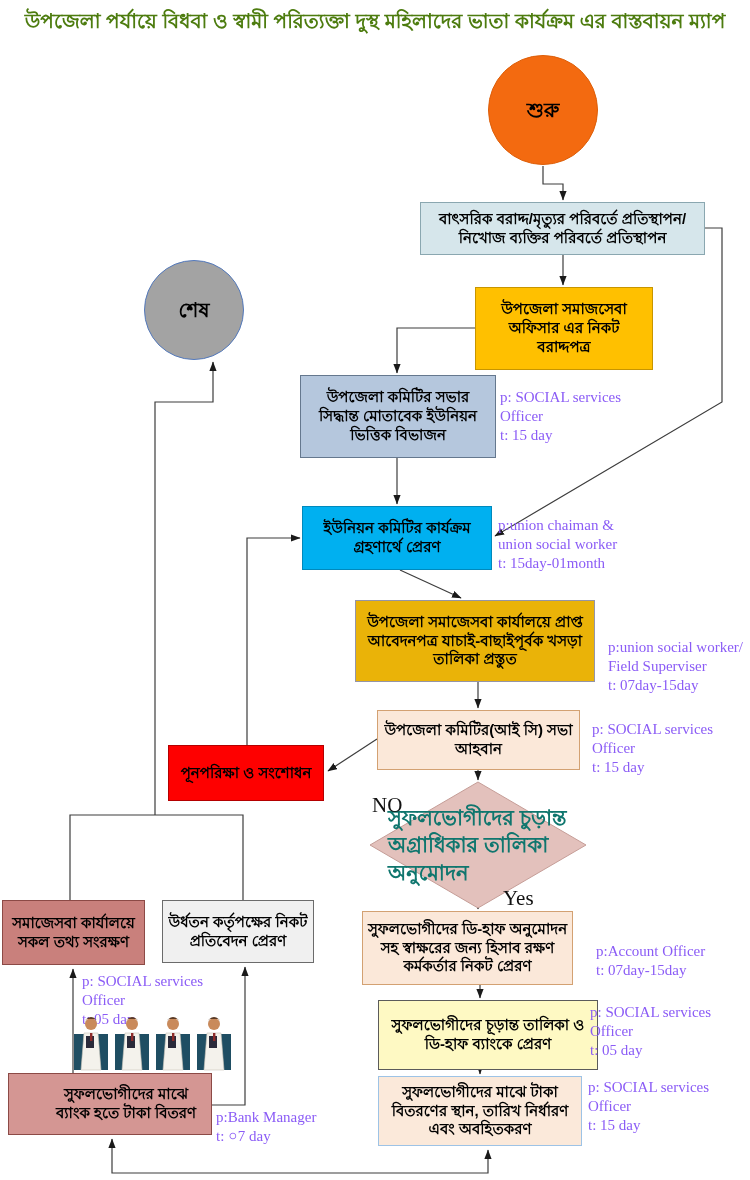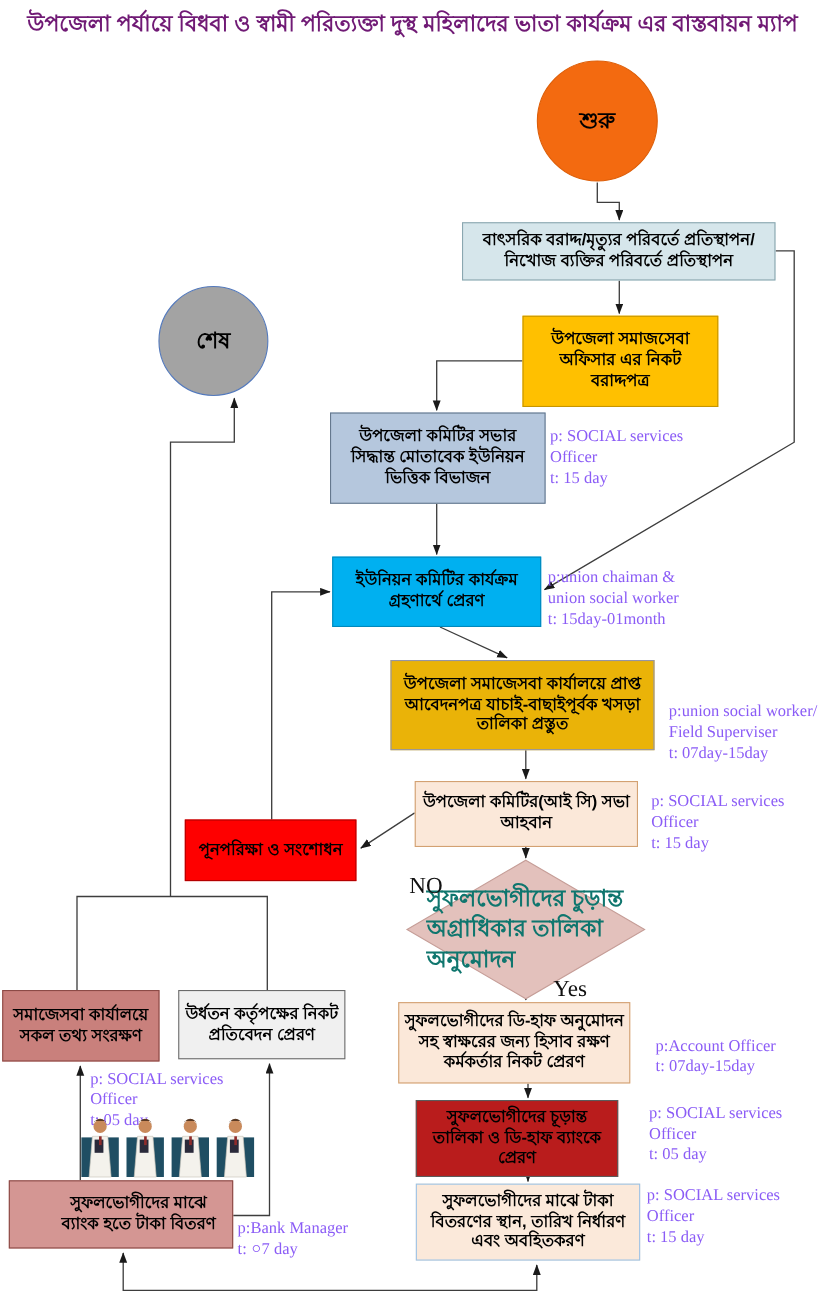--- a/index.html
+++ b/index.html
@@ -1,19 +1,19 @@
 <!DOCTYPE html>
 <html><head>
 <meta charset="utf-8">
 <style>
   html,body{margin:0;padding:0;background:#ffffff;}
   #stage{position:relative;width:750px;height:1180px;background:#ffffff;overflow:hidden;
          font-family:"Liberation Sans","DejaVu Sans",sans-serif;}
   #title{position:absolute;left:0;top:6px;width:750px;text-align:center;
-         font-size:20px;font-weight:bold;color:#701a75;}
+         font-size:20px;font-weight:bold;color:#4d7c0f;}
   svg.connectors{position:absolute;left:0;top:0;z-index:1;}
   .node{position:absolute;z-index:2;display:flex;align-items:center;justify-content:center;
         text-align:center;color:#000;font-weight:bold;border:1px solid #777;
         font-size:15px;line-height:1.25;padding:2px 4px;box-sizing:border-box;}
   .circle{border-radius:50%;font-size:20px;}
   .diamond-label{position:absolute;z-index:3;display:flex;align-items:center;justify-content:center;
         text-align:left;font-weight:bold;font-size:21px;line-height:1.3;color:#0f766e;}
   .annotation{position:absolute;z-index:2;font-family:"Liberation Serif","DejaVu Serif",serif;
         font-size:15px;line-height:1.28;color:#8b5cf6;white-space:pre-line;font-weight:normal;}
   .branch-label{position:absolute;z-index:3;font-family:"Liberation Serif","DejaVu Serif",serif;
@@ -112,21 +112,21 @@
   </div>
 
   <div class="node" style="left: 168px; top: 745px; width: 156px; height: 56px; background: rgb(254, 0, 0); border-color: rgb(180, 0, 0);">
     <span>পূনপরিক্ষা ও সংশোধন</span>
   </div>
 
   <div class="node" style="left: 362px; top: 911px; width: 211px; height: 74px; background: rgb(251, 232, 217); border-color: rgb(211, 161, 114);">
     <span>সুফলভোগীদের ডি-হাফ অনুমোদন সহ স্বাক্ষরের জন্য হিসাব রক্ষণ কর্মকর্তার নিকট প্রেরণ</span>
   </div>
 
-  <div class="node" style="left: 378px; top: 1000px; width: 184px; height: 70px; background: #b91c1c; border-color: rgb(91, 91, 91);">
+  <div class="node" style="left: 378px; top: 1000px; width: 220px; height: 70px; background: #fef9c3; border-color: rgb(91, 91, 91);">
     <span>সুফলভোগীদের চূড়ান্ত তালিকা ও ডি-হাফ ব্যাংকে প্রেরণ</span>
   </div>
 
   <div class="node" style="left: 378px; top: 1076px; width: 204px; height: 70px; background: rgb(251, 233, 218); border-color: rgb(157, 195, 230);">
     <span>সুফলভোগীদের মাঝে টাকা বিতরণের স্থান, তারিখ নির্ধারণ এবং অবহিতকরণ</span>
   </div>
 
   <div class="node" style="left: 2px; top: 900px; width: 143px; height: 65px; background: rgb(201, 128, 124); border-color: rgb(140, 74, 70);">
     <span>সমাজেসবা কার্যালয়ে সকল তথ্য সংরক্ষণ</span>
   </div>

